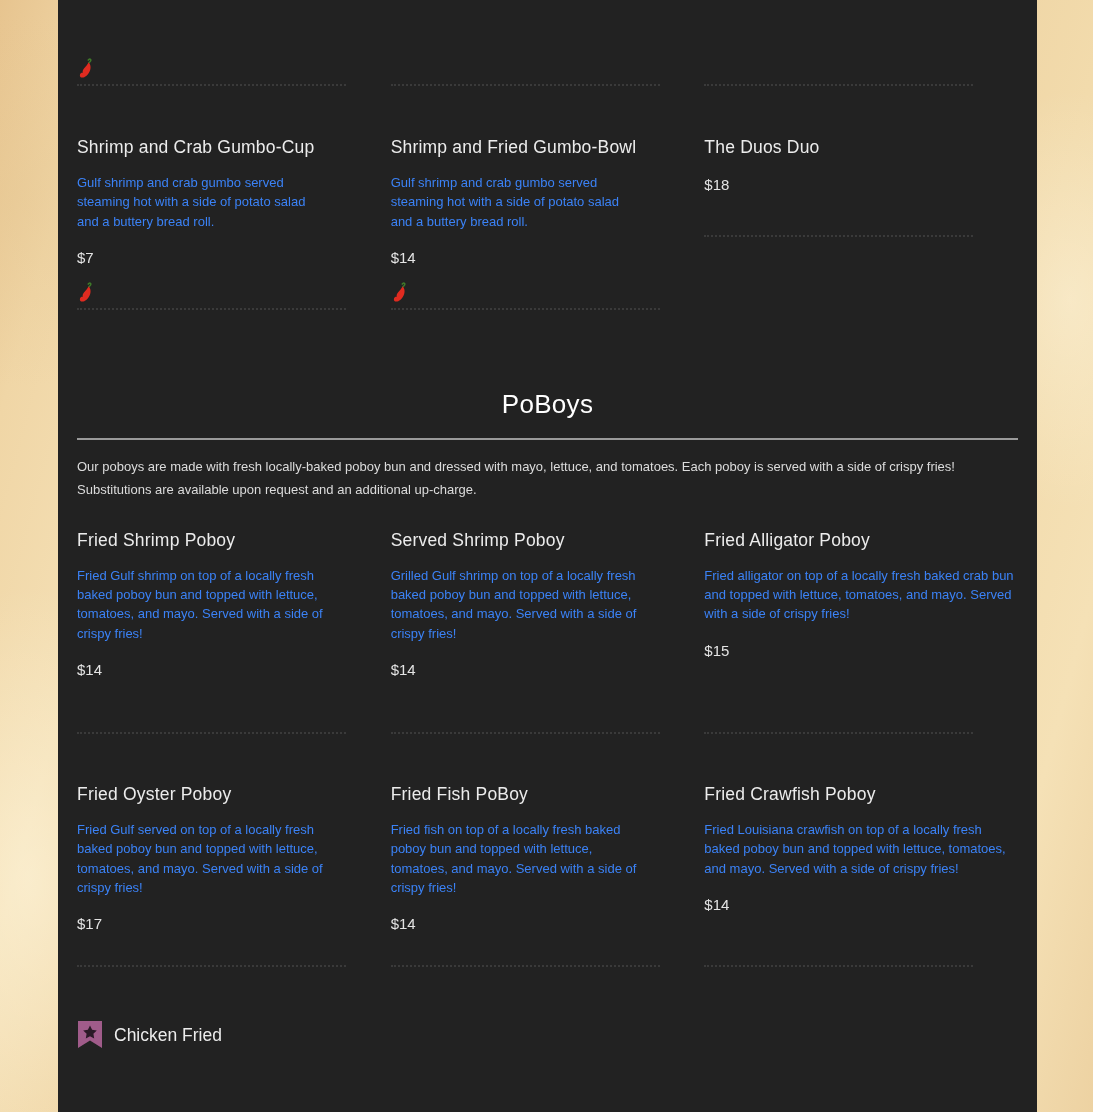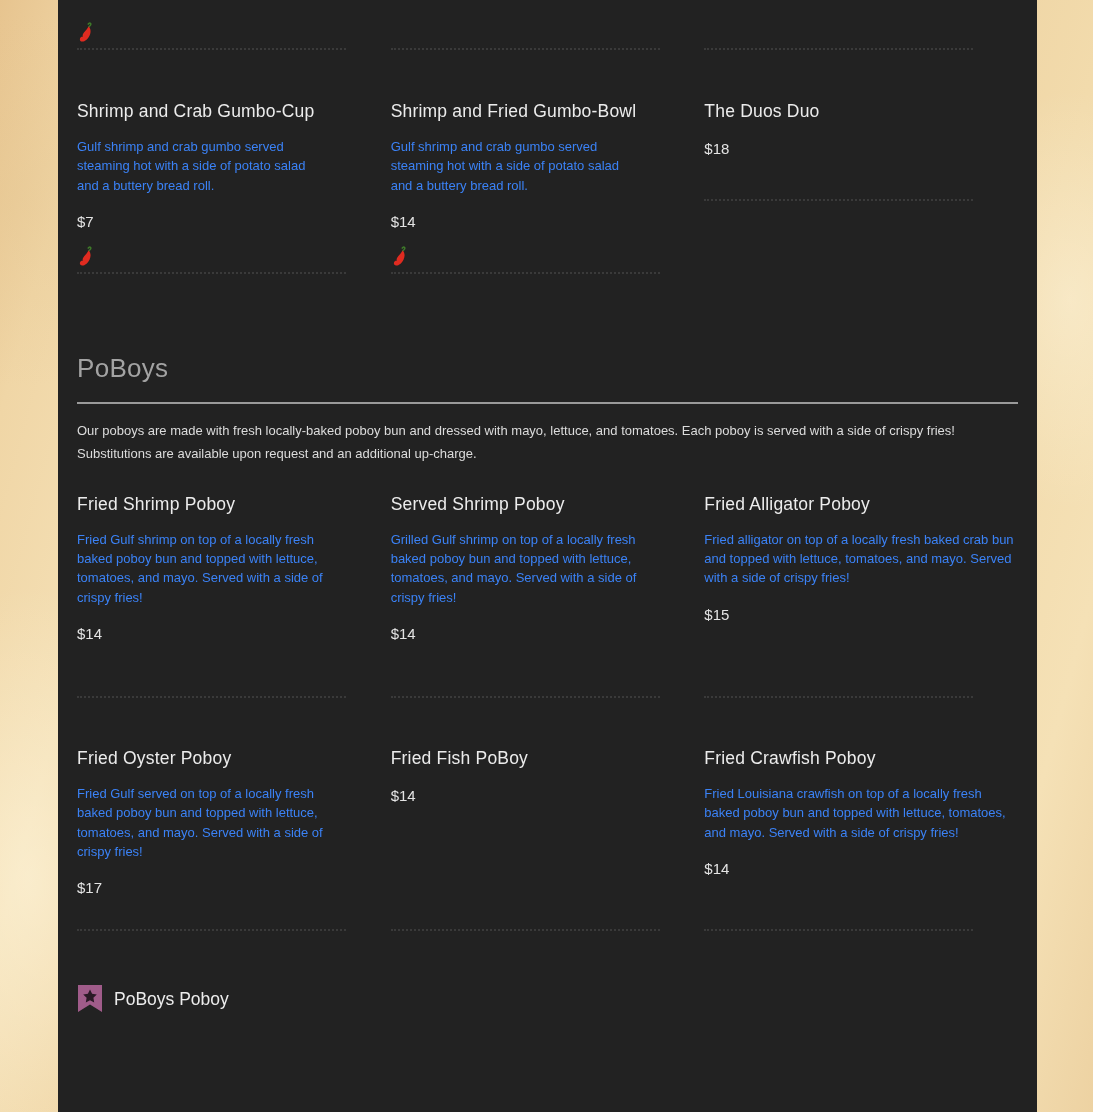--- a/index.html
+++ b/index.html
@@ -31,20 +31,21 @@
     left: 58px;
     top: 0;
     width: 979px;
     height: 1112px;
     background: #222222;
     color: #e8e8e8;
     overflow: hidden;
   }
   .inner {
     padding: 0 19px;
+    margin-top: 36px;
   }
   .grid {
     display: flex;
     width: 100%;
   }
   .col {
     width: 33.3333%;
     padding-right: 66px;
     position: relative;
   }
@@ -83,23 +84,24 @@
     color: #3b82f6;
     margin-top: 15px;
   }
   .item-price {
     font-size: 15px;
     color: #e4e4e4;
     margin-top: 18px;
   }
 
   .section-title {
+    text-align: center;
     font-size: 26px;
     font-weight: 400;
-    color: #a3a3a3;
+    color: #ffffff;
     letter-spacing: 0.3px;
   }
   .section-rule {
     border: 0;
     border-top: 2px solid #9a9a9a;
     margin: 18px 0 0 0;
     width: 100%;
   }
   .section-desc {
     font-size: 13px;
@@ -238,20 +240,21 @@
     </div>
 
     <div class="grid" style="margin-top:49px;">
       <div class="col">
         <div class="item-title">Fried Oyster Poboy</div>
         <div class="item-desc">Fried Gulf served on top of a locally fresh baked poboy bun and topped with lettuce, tomatoes, and mayo. Served with a side of crispy fries!</div>
         <div class="item-price">$17</div>
       </div>
       <div class="col">
         <div class="item-title">Fried Fish PoBoy</div>
+        <div class="item-desc">Fried fish on top of a locally fresh baked poboy bun and topped with lettuce, tomatoes, and mayo. Served with a side of crispy fries!</div>
         <div class="item-price">$14</div>
       </div>
       <div class="col">
         <div class="item-title">Fried Crawfish Poboy</div>
         <div class="item-desc">Fried Louisiana crawfish on top of a locally fresh baked poboy bun and topped with lettuce, tomatoes, and mayo. Served with a side of crispy fries!</div>
         <div class="item-price">$14</div>
       </div>
     </div>
 
     <div class="grid" style="margin-top:33px;">
@@ -268,21 +271,21 @@
 
     <div class="grid" style="margin-top:54px;">
       <div class="col">
         <div class="badge-item">
           <span class="ribbon-badge">
             <svg width="26" height="28" viewBox="0 0 26 28">
               <path d="M1 0 H25 V27 L13 19.5 L1 27 Z" fill="#a05c8a"></path>
               <path d="M13 4.5 l2.1 4.3 4.7.7 -3.4 3.3 .8 4.7 -4.2-2.2 -4.2 2.2 .8-4.7 -3.4-3.3 4.7-.7 Z" fill="#2a1a26"></path>
             </svg>
           </span>
-          <span class="badge-label">PoBoys Poboy</span>
+          <span class="badge-label">Chicken Fried</span>
         </div>
       </div>
       <div class="col"></div>
       <div class="col"></div>
     </div>
 
   </div>
 </div>
 
 </body></html>

